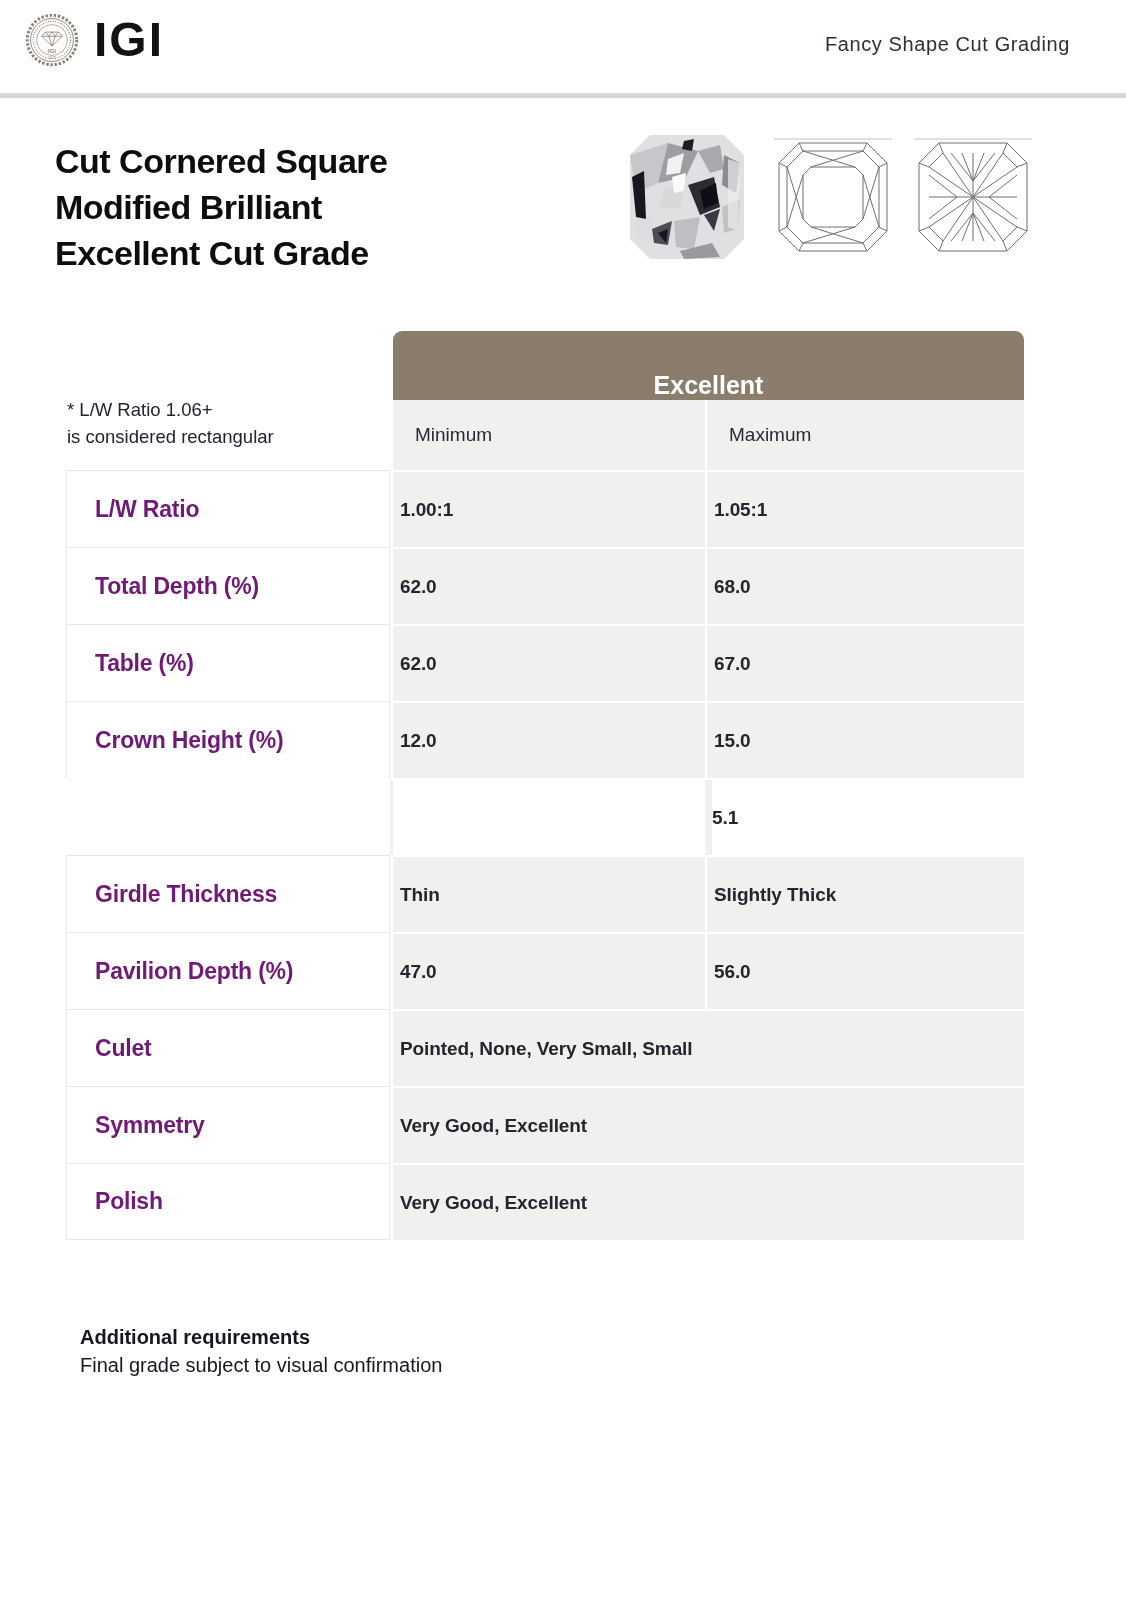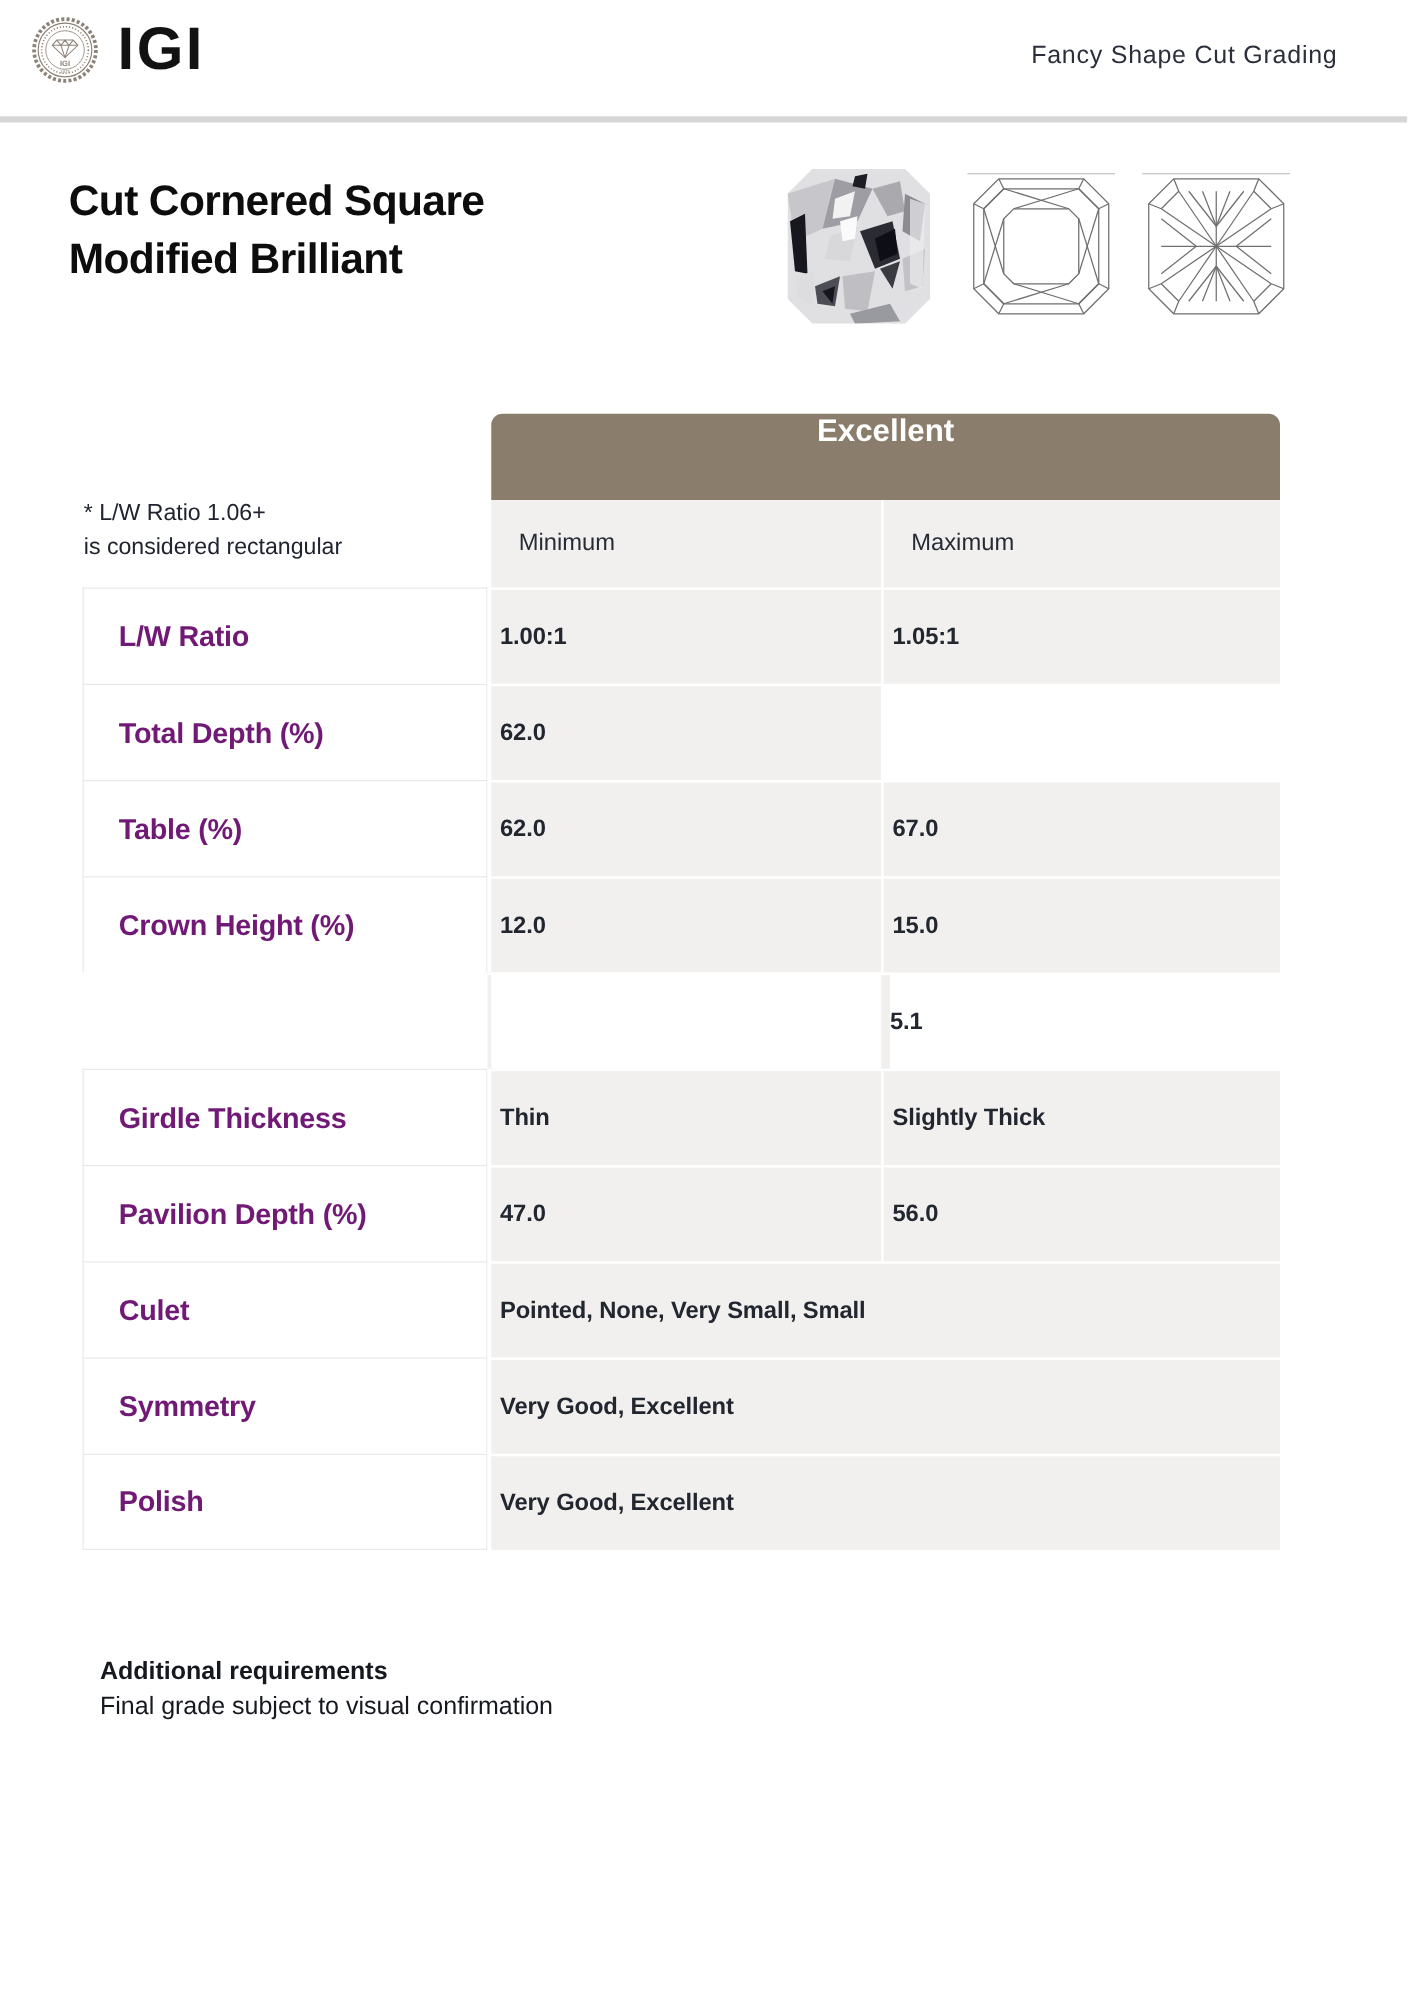--- a/index.html
+++ b/index.html
@@ -35,21 +35,21 @@
   .img-photo   { position:absolute; left:628px; top:133px; width:118px; height:128px; }
   .img-crown   { position:absolute; left:772px; top:136px; width:122px; height:122px; }
   .img-pavilion{ position:absolute; left:912px; top:136px; width:122px; height:122px; }
 
   
   .side-note { position:absolute; left:67px; top:396px; font-size:18.5px; line-height:27px; color:#20242f; }
 
   
   .grade-band {
     position:absolute; left:393px; top:331px; width:631px; height:69px;
-    border-radius:9px 9px 0 0; display:flex; align-items:flex-start; justify-content:center;
+    border-radius:9px 9px 0 0; display:flex; align-items:flex-end; justify-content:center;
     color:#ffffff; font-size:25px; font-weight:700;
   }
   .minmax-row {
     position:absolute; left:393px; top:400px; width:631px; height:70px;
     display:grid; grid-template-columns:312px 2px 317px;
   }
   .minmax-cell { display:flex; align-items:center; padding-left:22px; font-size:19px; color:#262b36; }
   .col-gap { background:#ffffff; }
 
   .table-rows { position:absolute; left:66px; top:470px; width:958px; }
@@ -95,20 +95,21 @@
       </svg>
       <div class="logo-word">IGI</div>
     </div>
     <div class="page-label">Fancy Shape Cut Grading</div>
   </div>
   <div class="topbar-divider"></div>
 
   <div class="doc-title">
     <div>Cut Cornered Square</div>
     <div>Modified Brilliant</div>
+    <div>Excellent Cut Grade</div>
   </div>
 
   <svg class="img-photo" viewBox="0 0 118 128">
     <defs>
       <clipPath id="octoClip">
         <polygon points="22,2 96,2 116,22 116,106 96,126 22,126 2,106 2,22"></polygon>
       </clipPath>
     </defs>
     <g clip-path="url(#octoClip)">
       <rect x="0" y="0" width="118" height="128" fill="#e0e0e3"></rect>
@@ -227,20 +228,21 @@
       <div class="cell val" style="background:#f1f0ee;">1.00:1</div>
       <div class="rgap"></div>
       <div class="cell val" style="background:#f1f0ee;">1.05:1</div>
     </div>
 
     <div class="trow">
       <div class="cell label">Total Depth (%)</div>
       <div class="rgap"></div>
       <div class="cell val" style="background:#f1f0ee;">62.0</div>
       <div class="rgap"></div>
+      <div class="cell val" style="background:#f1f0ee;">68.0</div>
     </div>
 
     <div class="trow">
       <div class="cell label">Table (%)</div>
       <div class="rgap"></div>
       <div class="cell val" style="background:#f1f0ee;">62.0</div>
       <div class="rgap"></div>
       <div class="cell val" style="background:#f1f0ee;">67.0</div>
     </div>
 

